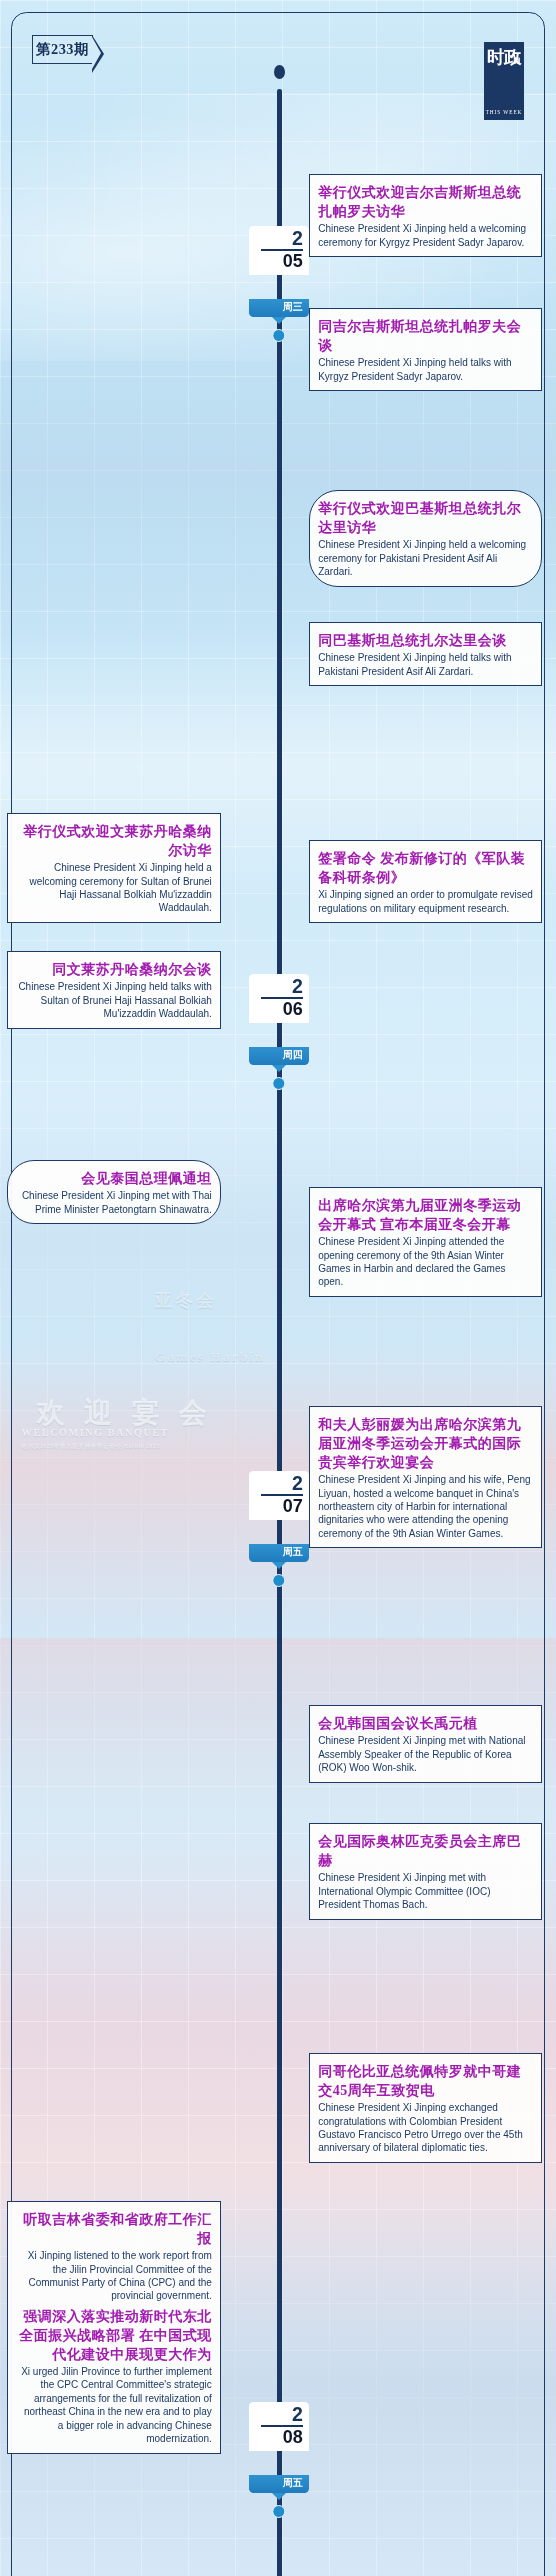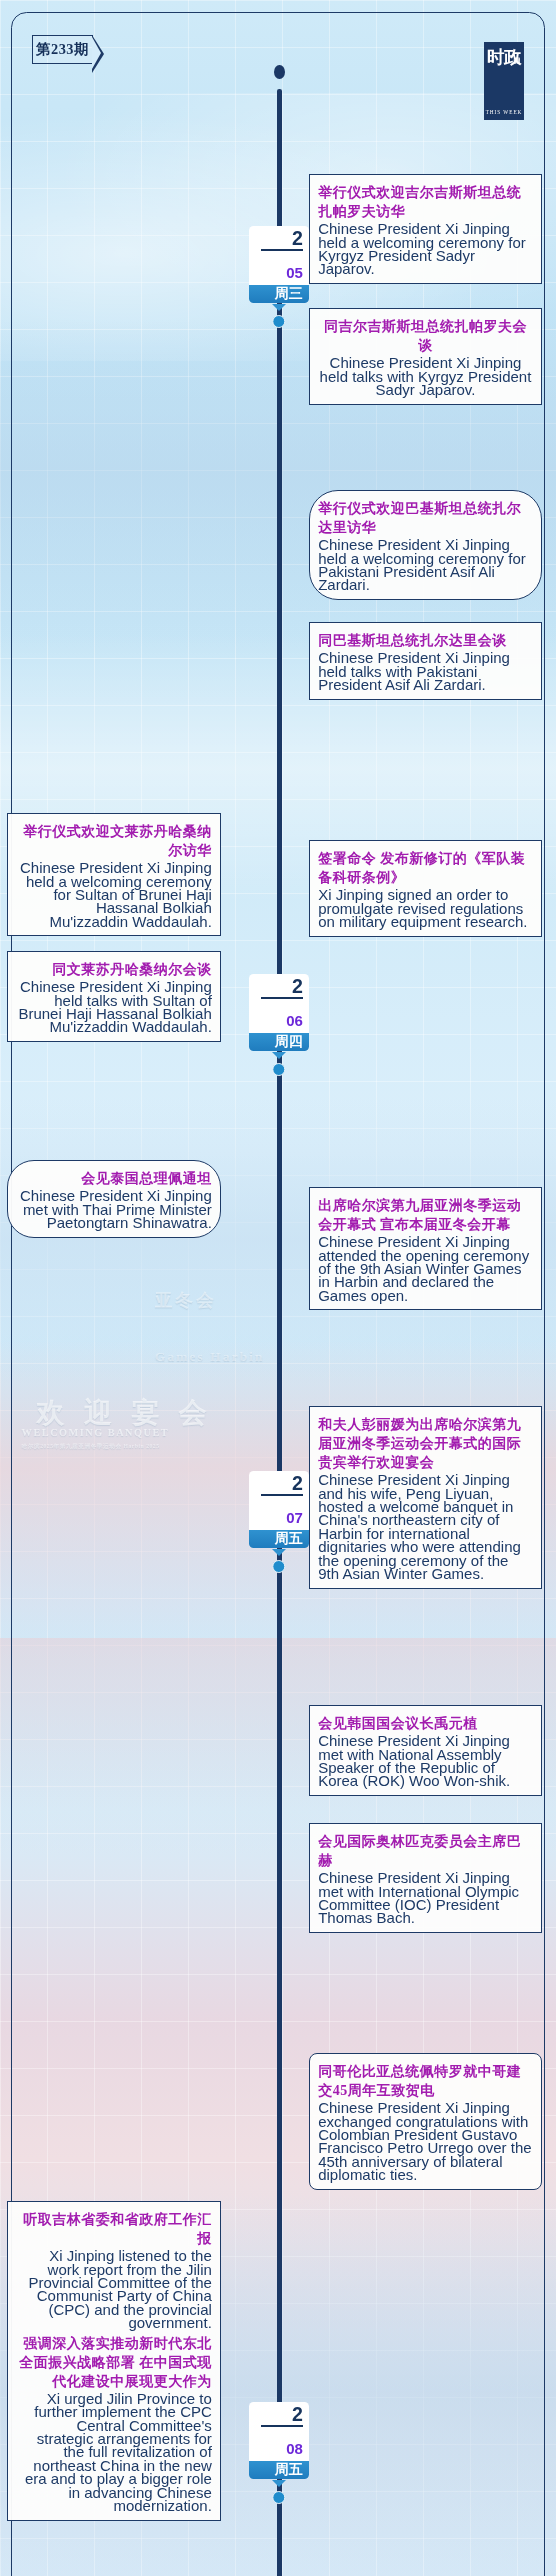--- a/index.html
+++ b/index.html
@@ -127,30 +127,30 @@
   .dc-body {
     background:#ffffff; border-radius:4.6px 4.6px 0 0;
     padding:3.1px 6.2px 2.1px 6.2px; text-align:right;
   }
   .dc-m {
     font-size:19.6px; line-height:18.5px; color:#17345d; font-weight:700;
     font-family:"Liberation Sans", sans-serif;
   }
   .dc-rule { height:2.1px; background:#17345d; margin:1px 0 0.5px 6.2px; }
   .dc-d {
-    font-size:15px; line-height:21.6px; color:#6d28d9; font-weight:700;
+    font-size:18px; line-height:21.6px; color:#0f172a; font-weight:700;
     font-family:"Liberation Sans", sans-serif;
-    margin-top:11px;
   }
   .dc-w {
     background:linear-gradient(180deg,#2f92d0,#1f7cbe);
     border-radius:0 0 4.6px 4.6px;
     color:#fff; text-align:right; padding:0.5px 6.2px 2.1px 6.2px;
-    font-size:14px; line-height:15.5px; font-weight:700;
+    font-size:10px; line-height:15.5px; font-weight:700;
     font-family:"Liberation Sans", sans-serif;
+    margin-top:24px;
   }
   .dc-arrow {
     position:absolute; left:50%; transform:translateX(-50%);
     bottom:-7.2px; width:0;height:0;
     border-left:7.7px solid transparent;
     border-right:7.7px solid transparent;
     border-top:7.7px solid #2f92d0;
   }
   .dc-node {
     position:absolute; left:50%; transform:translateX(-50%);
@@ -169,21 +169,21 @@
   .card.right { left:309px; width:233px; }
   .card.left  { left:7px;  width:214px;text-align:right; }
   .c-title {
     font-family:"Liberation Serif","DejaVu Serif",serif;
     font-weight:bold;
     font-size:14px; line-height:19px;
     color:#a21caf; letter-spacing:0.5px;
     margin-bottom:1px;
   }
   .c-desc {
-    font-size:15px; line-height:13.4px; color:#1d3a66;
+    font-size:10px; line-height:13.4px; color:#1d3a66;
     font-family:"Liberation Sans", sans-serif;
   }
   .c-desc + .c-title { margin-top:4.1px; }
 
   
   .bannertxt {
     position:absolute; pointer-events:none; user-select:none;
     color:rgba(255,255,255,.62);
     font-family:"Liberation Serif","DejaVu Serif",serif;
     font-weight:bold;
@@ -233,21 +233,21 @@
     <div class="dc-w">周三</div>
     <div class="dc-arrow"></div>
     <div class="dc-node"></div>
   </div>
 
   <div class="card right" style="top:174px;">
     <div class="c-title">举行仪式欢迎吉尔吉斯斯坦总统扎帕罗夫访华</div>
     <div class="c-desc">Chinese President Xi Jinping held a welcoming ceremony for Kyrgyz President Sadyr Japarov.</div>
   </div>
 
-  <div class="card right" style="top:308px;text-align:center;">
+  <div class="card right" style="top:308px;">
     <div class="c-title">同吉尔吉斯斯坦总统扎帕罗夫会谈</div>
     <div class="c-desc">Chinese President Xi Jinping held talks with Kyrgyz President Sadyr Japarov.</div>
   </div>
 
   <div class="card right" style="top:490px;border-radius:29px;">
     <div class="c-title">举行仪式欢迎巴基斯坦总统扎尔达里访华</div>
     <div class="c-desc">Chinese President Xi Jinping held a welcoming ceremony for Pakistani President Asif Ali Zardari.</div>
   </div>
 
   <div class="card right" style="top:622px;">
@@ -310,21 +310,21 @@
   <div class="card right" style="top:1705px;">
     <div class="c-title">会见韩国国会议长禹元植</div>
     <div class="c-desc">Chinese President Xi Jinping met with National Assembly Speaker of the Republic of Korea (ROK) Woo Won-shik.</div>
   </div>
 
   <div class="card right" style="top:1823px;">
     <div class="c-title">会见国际奥林匹克委员会主席巴赫</div>
     <div class="c-desc">Chinese President Xi Jinping met with International Olympic Committee (IOC) President Thomas Bach.</div>
   </div>
 
-  <div class="card right" style="top:2053px;border-radius:8px;">
+  <div class="card right" style="top:2053px;">
     <div class="c-title">同哥伦比亚总统佩特罗就中哥建交45周年互致贺电</div>
     <div class="c-desc">Chinese President Xi Jinping exchanged congratulations with Colombian President Gustavo Francisco Petro Urrego over the 45th anniversary of bilateral diplomatic ties.</div>
   </div>
 
   <div class="datechip" style="top:2402px;">
     <div class="dc-body">
       <div class="dc-m">2</div>
       <div class="dc-rule"></div>
       <div class="dc-d">08</div>
     </div>

